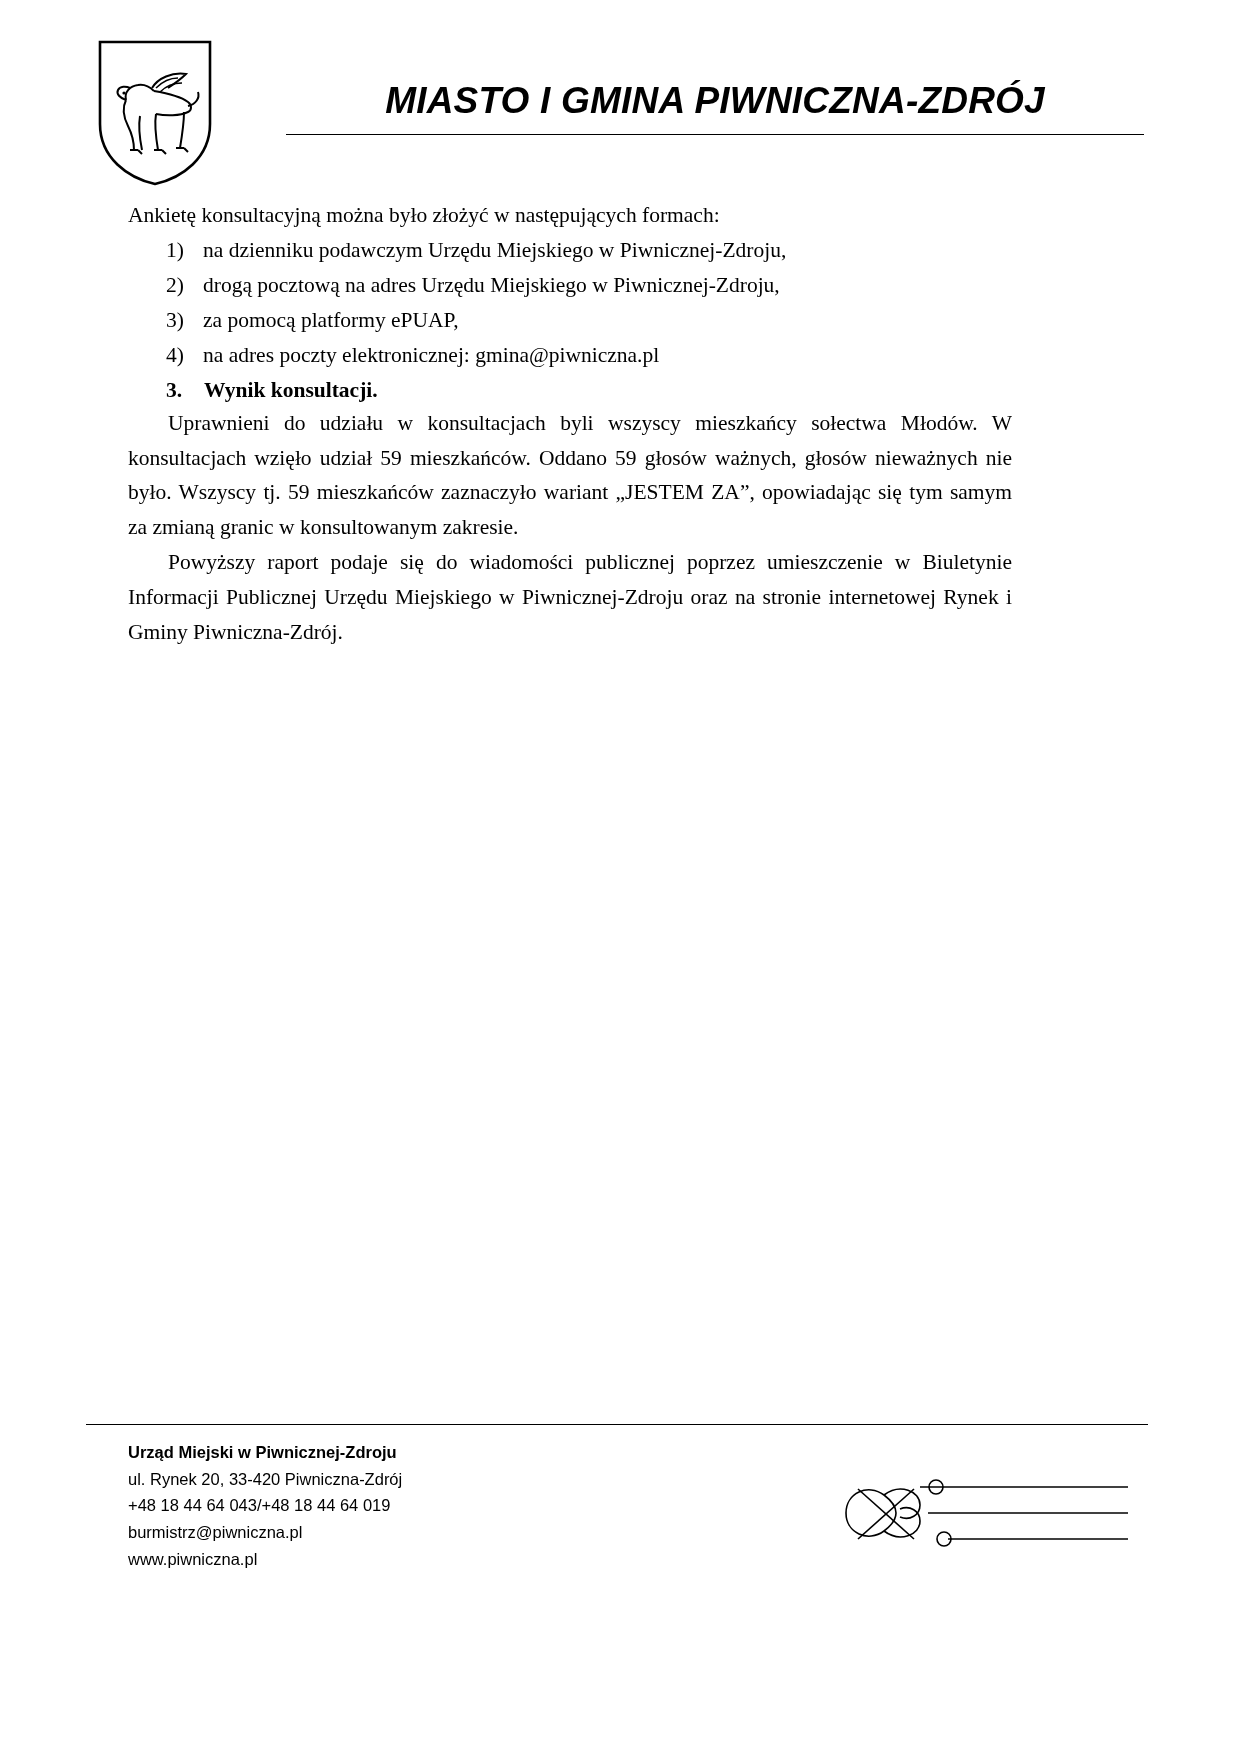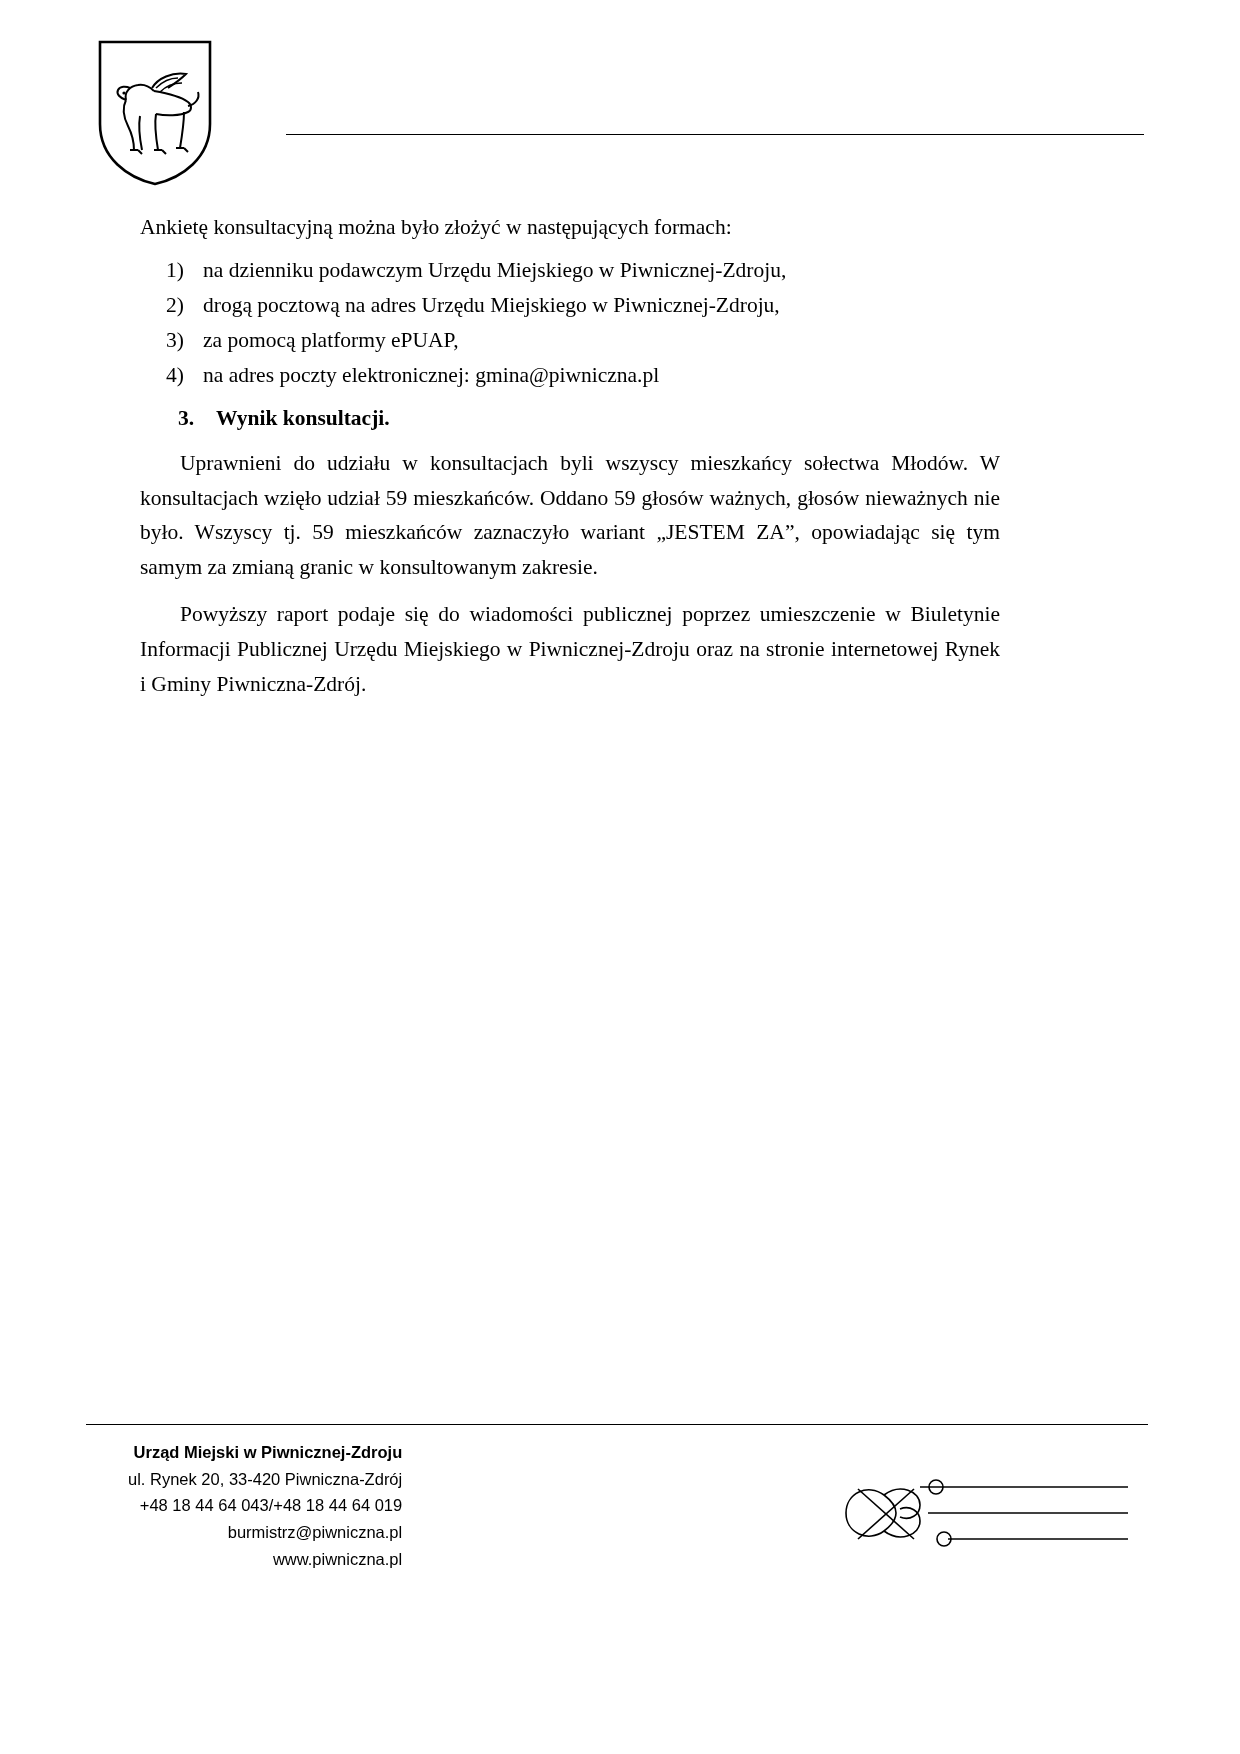--- a/index.html
+++ b/index.html
@@ -63,21 +63,21 @@
 
   
   .content {
     position: absolute;
     left: 128px;
     top: 200px;
     width: 884px;
     font-size: 21.5px;
     line-height: 1.42;
   }
-  .content p { margin: 12px; }
+  .content p { margin: 0; }
 
   .lead {
     margin-bottom: 2px;
   }
 
   ol.forms {
     list-style: none;
     margin: 4px 0 0 0;
     padding: 0;
   }
@@ -136,21 +136,20 @@
   }
   .footer-rule {
     width: 1062px;
     height: 1px;
     background: #000;
   }
   .footer-inner {
     position: relative;
     margin-top: 14px;
     height: 160px;
-    text-align: right;
   }
   .footer-text {
     position: absolute;
     left: 42px;
     top: 0;
     font-family: "Liberation Sans", sans-serif;
     font-size: 16.5px;
     line-height: 1.62;
     color: #000;
   }
@@ -189,20 +188,23 @@
         <path d="M64 54 C70 48 78 45 86 45" fill="none" stroke="#000" stroke-width="1.6"></path>
 
         <path d="M92 68 C100 66 104 60 102 54" fill="none" stroke="#000" stroke-width="2"></path>
 
         <path d="M34 112 L42 112 M42 112 L46 116" fill="none" stroke="#000" stroke-width="2"></path>
         <path d="M58 112 L66 112 M66 112 L70 116" fill="none" stroke="#000" stroke-width="2"></path>
         <path d="M80 110 L88 110 M88 110 L92 114" fill="none" stroke="#000" stroke-width="2"></path>
       </svg>
     </div>
 
+    <div class="header-title-wrap">
+      <div class="header-title">MIASTO I GMINA PIWNICZNA-ZDRÓJ</div>
+    </div>
     <div class="header-rule"></div>
   </div>
 
   <div class="content">
 
     <p class="lead">Ankietę konsultacyjną można było złożyć w następujących formach:</p>
 
     <ol class="forms">
       <li>
         <span class="num">1)</span>

